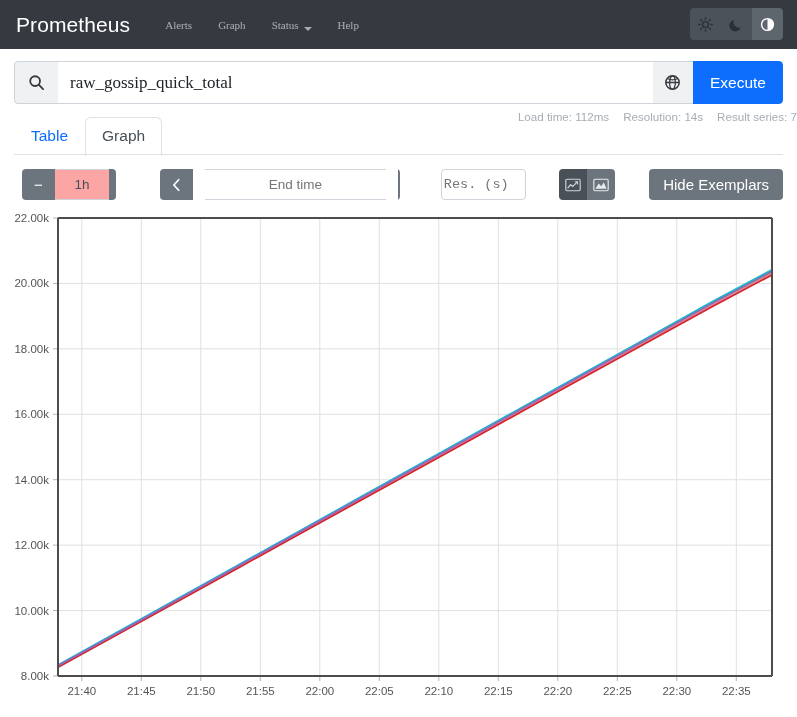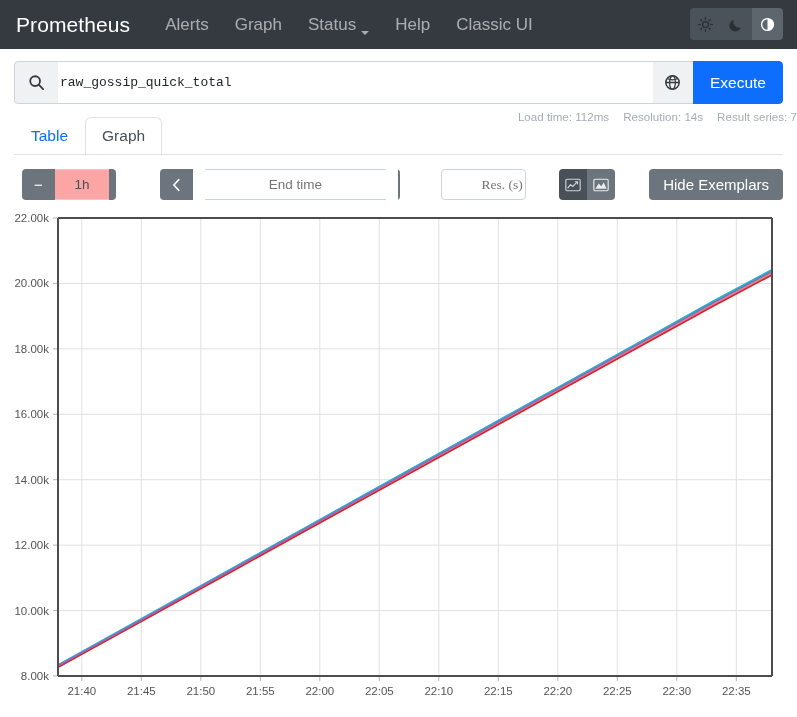--- a/index.html
+++ b/index.html
@@ -24,26 +24,27 @@
     color: #ffffff;
     font-size: 21px;
     font-weight: 400;
     letter-spacing: .1px;
     margin-right: 22px;
     white-space: nowrap;
   }
   .nav-links { display: flex; align-items: center; gap: 0px; }
   .nav-link {
     color: rgba(255,255,255,.58);
-    font-size: 17px;
+    font-size: 11px;
     padding: 4px 13px;
     white-space: nowrap;
     cursor: pointer;
     display: flex;
     align-items: flex-end;
+    font-family: Liberation Serif, serif;
   }
   .caret {
     display: inline-block;
     margin-left: 5px;
     width: 0; height: 0;
     border-left: 4px solid transparent;
     border-right: 4px solid transparent;
     border-top: 4.5px solid rgba(255,255,255,.58);
   }
   .theme-group {
@@ -83,24 +84,24 @@
     display: flex;
     align-items: center;
     justify-content: center;
   }
   .query-input {
     flex: 1;
     border: 1px solid #ced4da;
     border-left: none;
     border-right: none;
     background: #fff;
-    font-family: Liberation Mono, monospace;
-    font-size: 13px;
+    font-family: Liberation Serif, serif;
+    font-size: 17px;
     color: #212529;
-    padding: 0 2px;
+    padding: 0 12px;
     outline: none;
   }
   .globe-box {
     width: 40px;
     background: #f0f1f3;
     border: 1px solid #ced4da;
     border-left: none;
     border-right: none;
     display: flex;
     align-items: center;
@@ -209,26 +210,26 @@
     color: #6c757d;
     outline: none;
     font-family: "Liberation Sans", sans-serif;
   }
   .res-input {
     background: #fff;
     border: 1px solid #ced4da;
     border-radius: 4px;
     width: 85px;
     height: 31px;
-    text-align: right;
+    text-align: left;
     font-size: 13.5px;
     color: #6c757d;
     outline: none;
     margin-left: 30px;
-    font-family: Liberation Serif, serif;
+    font-family: Liberation Mono, monospace;
   }
   .chart-toggle {
     display: flex;
     border-radius: 4px;
     overflow: hidden;
     margin-left: 22px;
   }
   .chart-toggle-btn {
     width: 36px; height: 31px;
     border: none;
@@ -269,23 +270,20 @@
     </div>
     <div class="nav-link">
       <span>Graph</span>
     </div>
     <div class="nav-link">
       <span>Status</span>
       <span class="caret"></span>
     </div>
     <div class="nav-link">
       <span>Help</span>
-    </div>
-    <div class="nav-link">
-      <span>Classic UI</span>
     </div>
   </div>
 
   <div class="theme-group">
     <button class="theme-btn">
       <svg width="15" height="15" viewBox="0 0 16 16">
         <circle cx="8" cy="8" r="3.1" fill="none" stroke="#2b3035" stroke-width="1.5"></circle>
         <g stroke="#2b3035" stroke-width="1.5" stroke-linecap="round">
           <line x1="8" y1="0.8" x2="8" y2="2.4"></line>
             <line x1="8" y1="13.6" x2="8" y2="15.2"></line>

